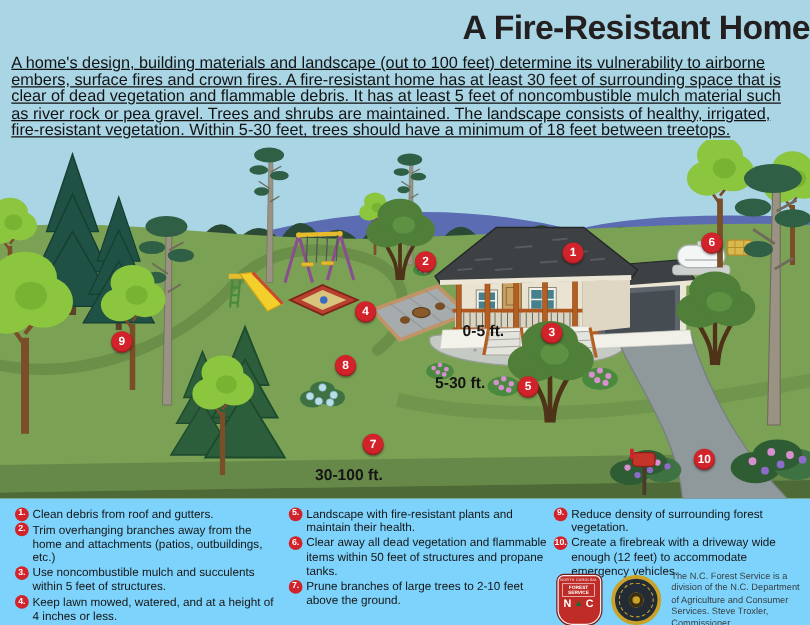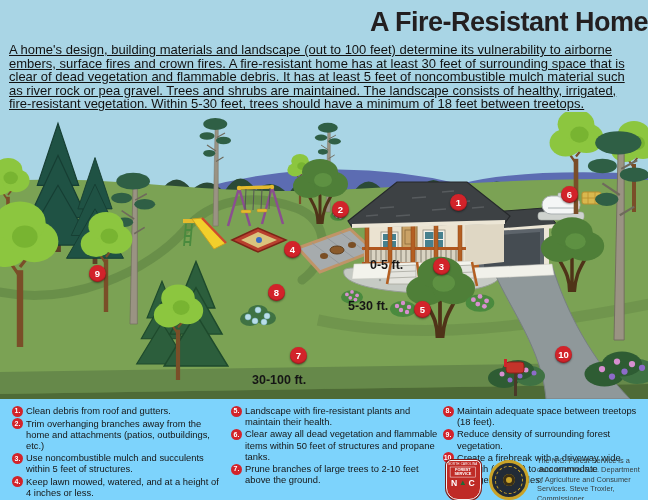--- a/index.html
+++ b/index.html
@@ -294,21 +294,21 @@
 
     <div class="marker" style="left:450px;top:82px">1</div>
     <div class="marker" style="left:332px;top:89px">2</div>
     <div class="marker" style="left:433px;top:146px">3</div>
     <div class="marker" style="left:284px;top:129px">4</div>
     <div class="marker" style="left:414px;top:189px">5</div>
     <div class="marker" style="left:561px;top:74px">6</div>
     <div class="marker" style="left:290px;top:235px">7</div>
     <div class="marker" style="left:268px;top:172px">8</div>
     <div class="marker" style="left:89px;top:153px">9</div>
-    <div class="marker" style="left:555px;top:234px">10</div>
+    <div class="marker" style="left:555px;top:247px">10</div>
 
     <div class="zlabel" style="left:370px;top:146px">0-5 ft.</div>
     <div class="zlabel" style="left:348px;top:187px">5-30 ft.</div>
     <div class="zlabel" style="left:252px;top:261px">30-100 ft.</div>
   </div>
 
   <div class="ftr">
     <div class="col" style="left:12px;width:214px">
       <div class="tip">
           <span class="tip-num">1.</span>
@@ -335,24 +335,20 @@
       <div class="tip">
           <span class="tip-num">6.</span>
           <span class="tip-text">Clear away all dead vegetation and flammable items within 50 feet of structures and propane tanks.</span>
         </div>
       <div class="tip">
           <span class="tip-num">7.</span>
           <span class="tip-text">Prune branches of large trees to 2-10 feet above the ground.</span>
         </div>
     </div>
     <div class="col" style="left:443px;width:202px">
-      <div class="tip">
-          <span class="tip-num">8.</span>
-          <span class="tip-text">Maintain adequate space between treetops (18 feet).</span>
-        </div>
       <div class="tip">
           <span class="tip-num">9.</span>
           <span class="tip-text">Reduce density of surrounding forest vegetation.</span>
         </div>
       <div class="tip">
           <span class="tip-num">10.</span>
           <span class="tip-text">Create a firebreak with a driveway wide enough (12 feet) to accommodate emergency vehicles.</span>
         </div>
     </div>
 

